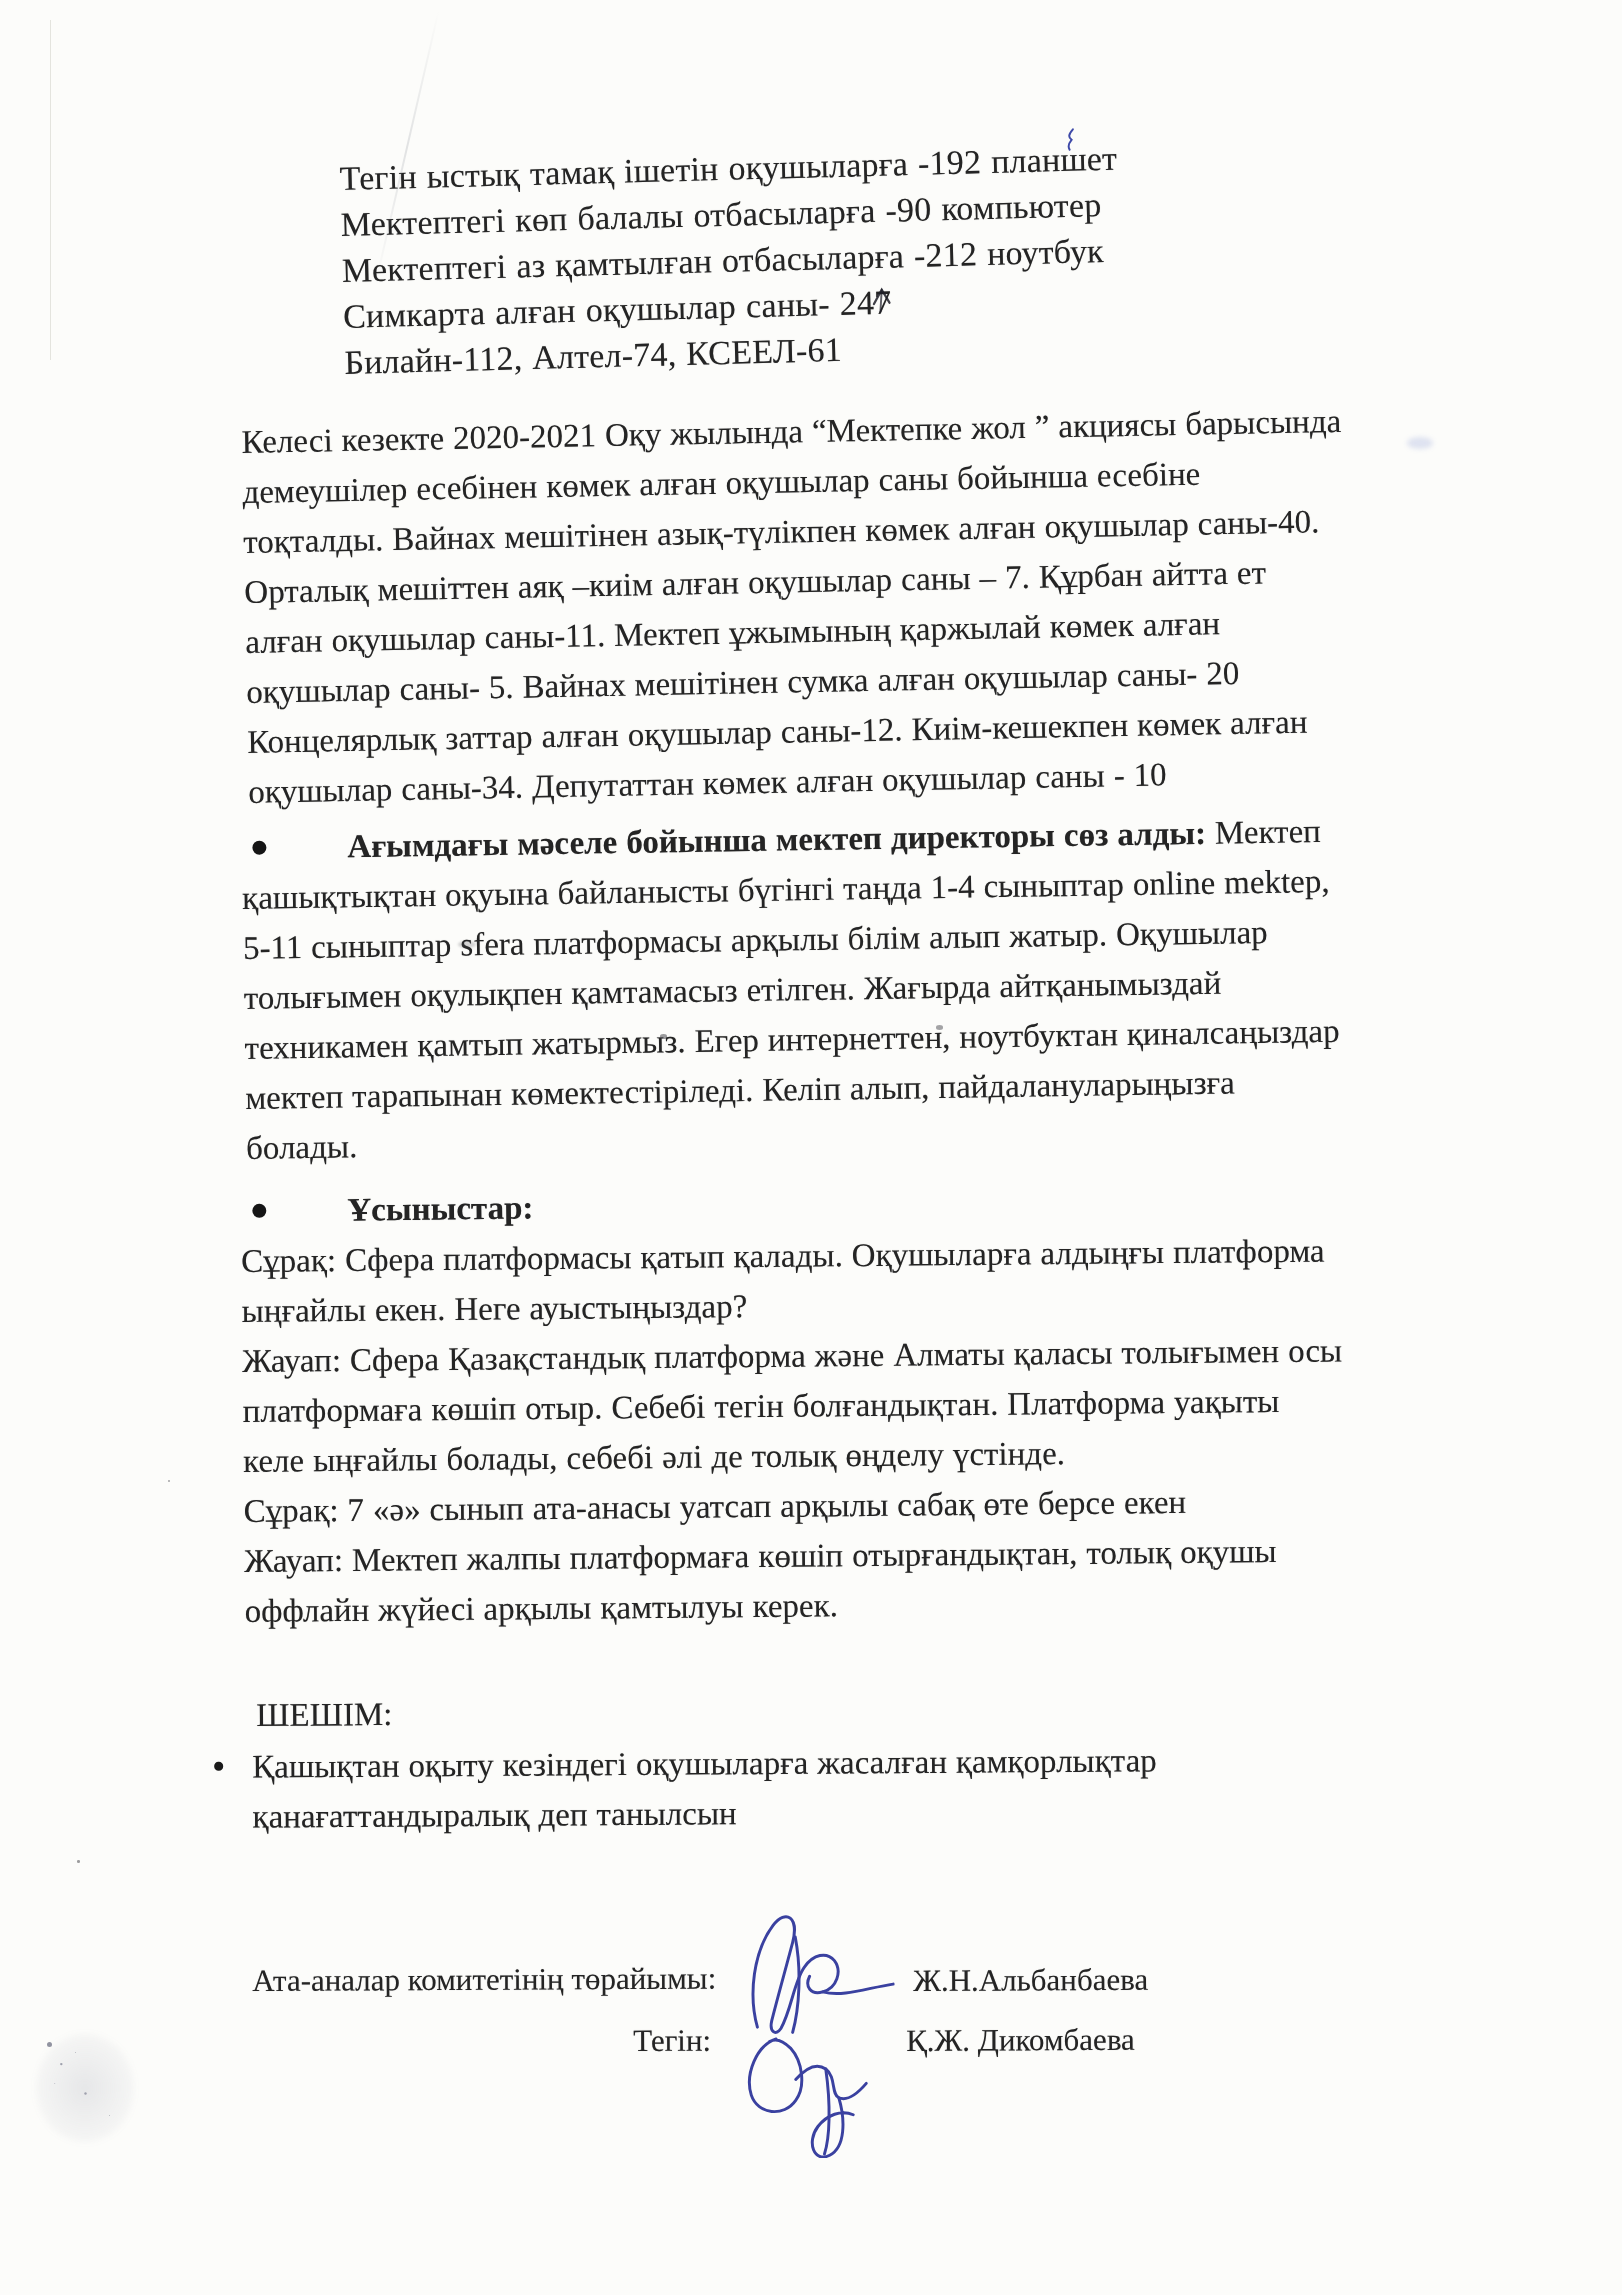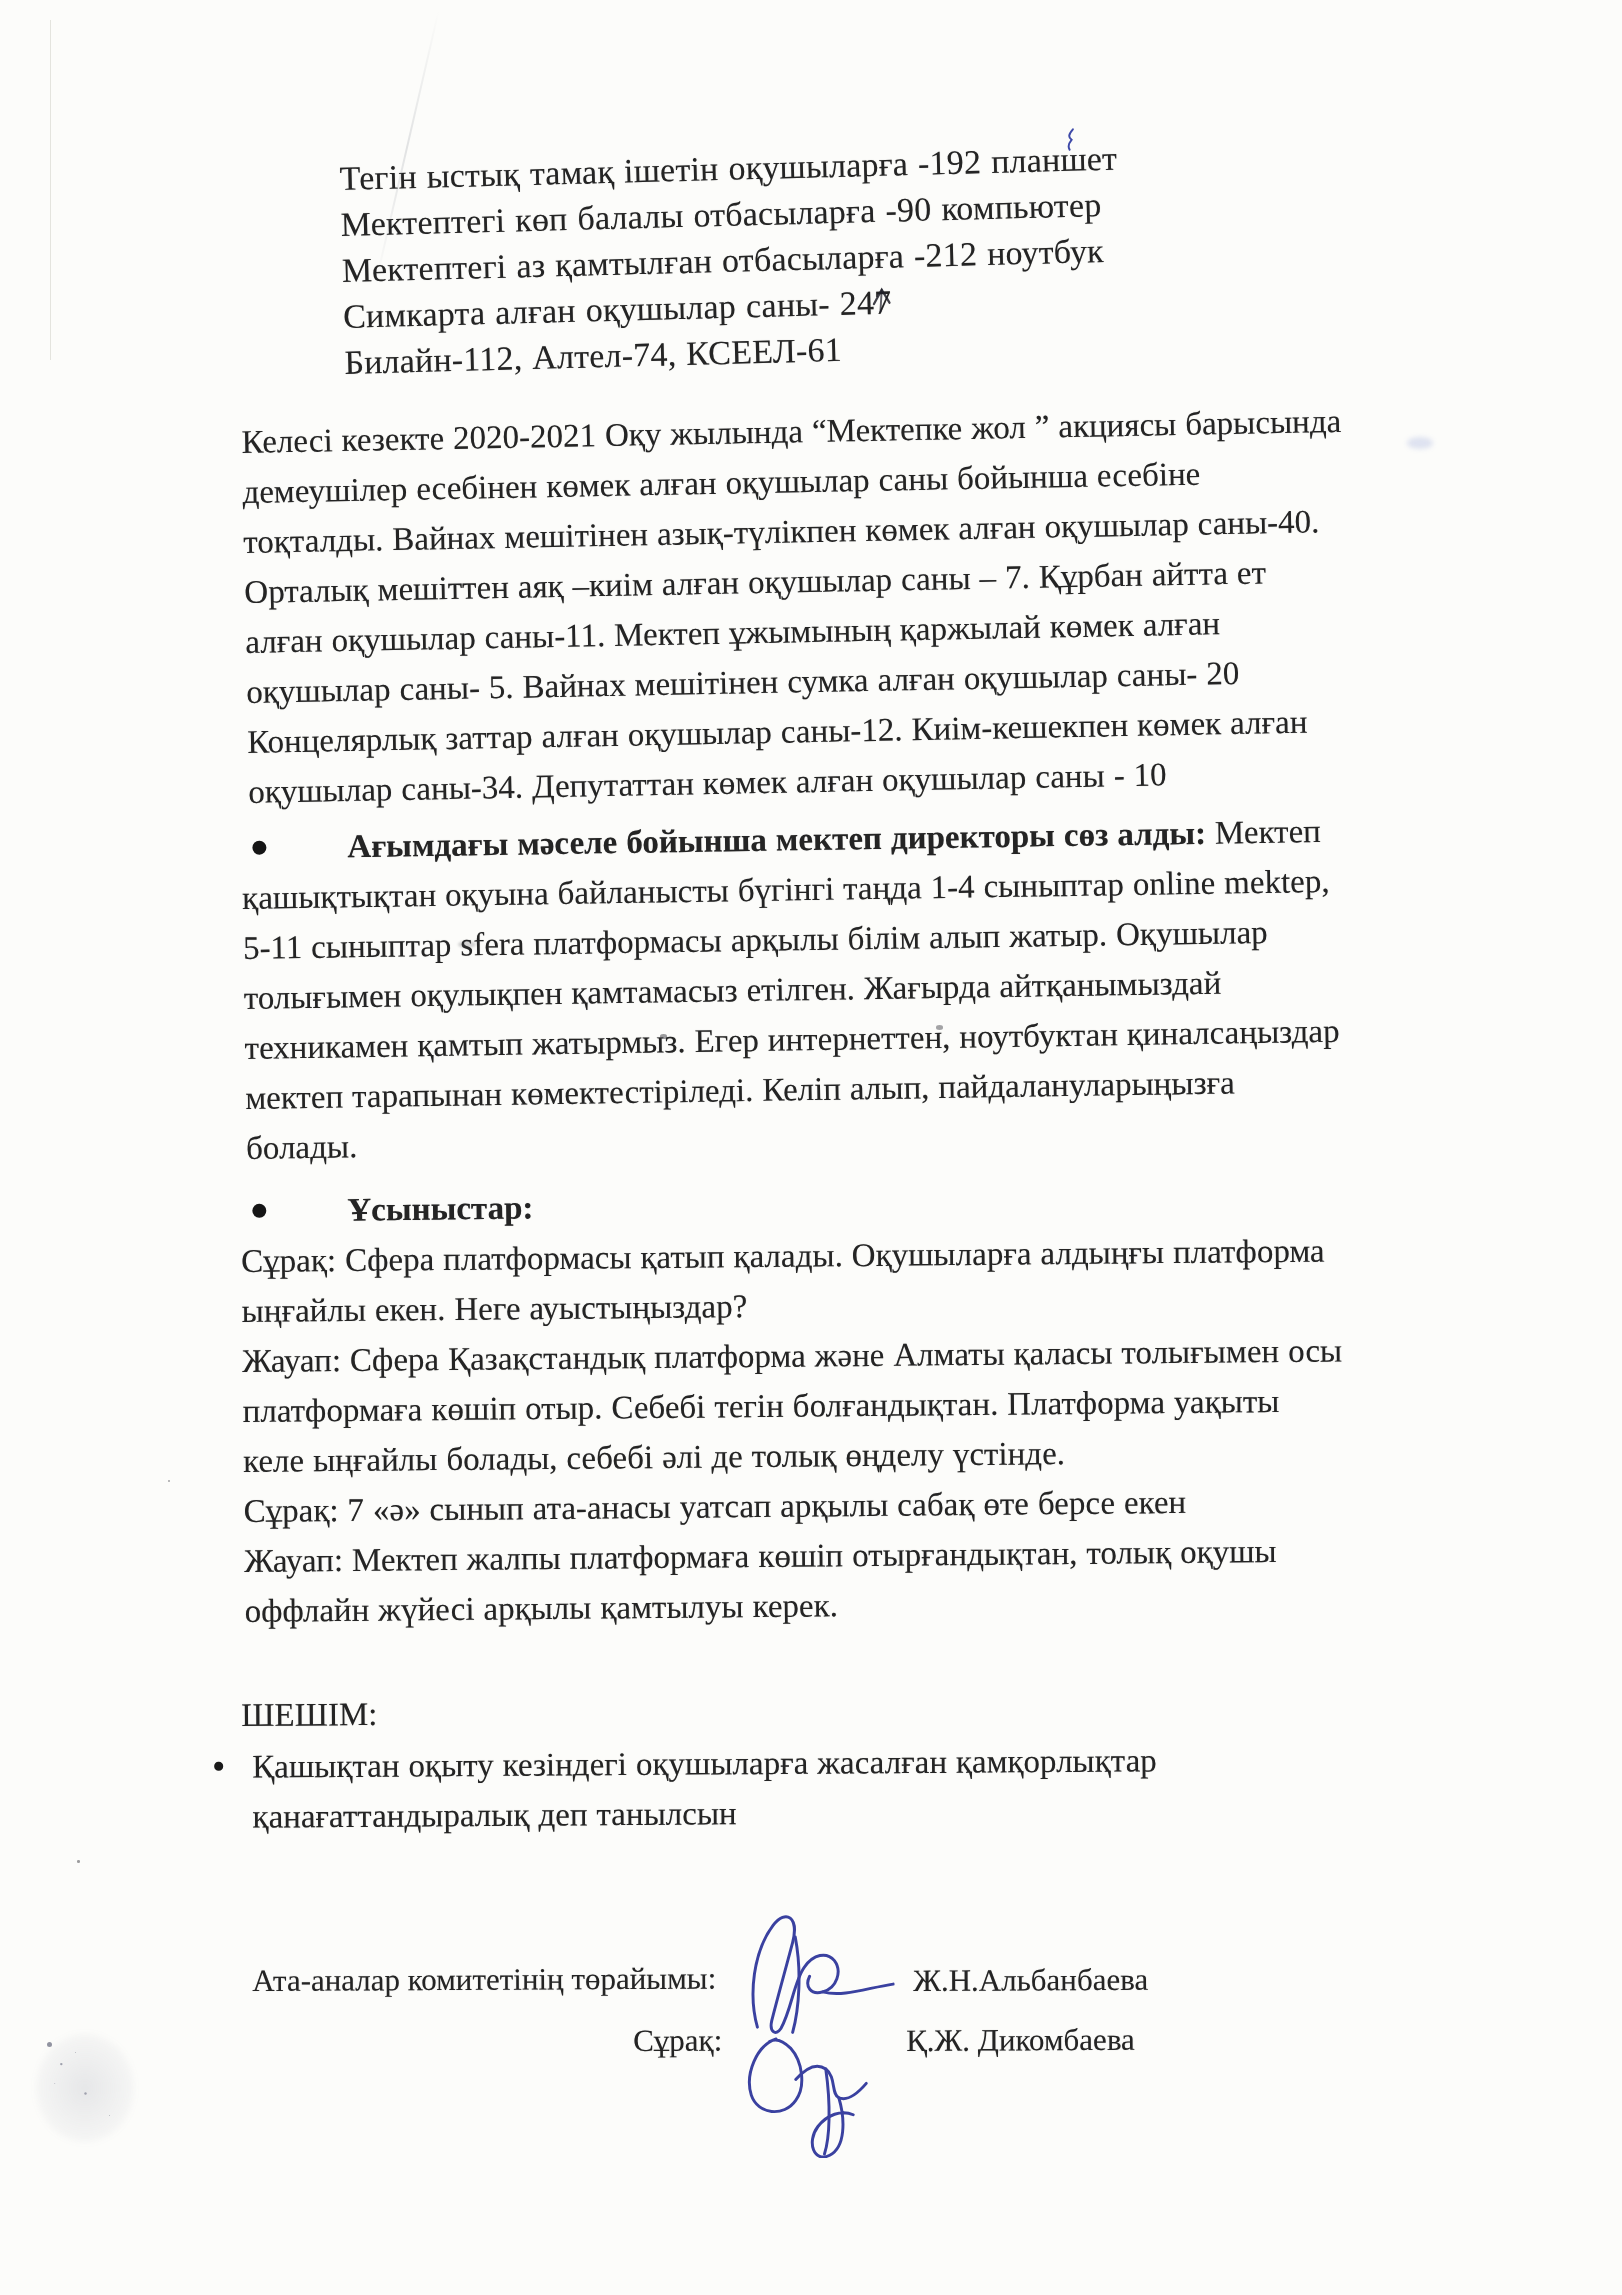--- a/index.html
+++ b/index.html
@@ -105,21 +105,21 @@
     <span class="line txt">Сұрақ:  Сфера платформасы қатып қалады. Оқушыларға алдыңғы платформа</span>
     <span class="line txt">ыңғайлы екен. Неге ауыстыңыздар?</span>
     <span class="line txt">Жауап: Сфера Қазақстандық платформа және Алматы қаласы толығымен осы</span>
     <span class="line txt">платформаға көшіп отыр. Себебі тегін болғандықтан. Платформа уақыты</span>
     <span class="line txt">келе ыңғайлы болады, себебі әлі де толық өңделу үстінде.</span>
     <span class="line txt">Сұрақ:  7  «ә» сынып ата-анасы уатсап арқылы сабақ өте берсе екен</span>
     <span class="line txt">Жауап:  Мектеп жалпы платформаға көшіп отырғандықтан, толық оқушы</span>
     <span class="line txt">оффлайн жүйесі арқылы қамтылуы керек.</span>
   </div>
 
-  <div class="block bodytxt" style="left:241px;top:1690px;transform:rotate(-0.4deg);text-align:center;">
+  <div class="block bodytxt" style="left:256px;top:1690px;transform:rotate(-0.4deg);text-align:center;">
     <span class="line txt">ШЕШІМ:</span>
   </div>
 
   <div class="block bodytxt" style="left:196px;top:1742px;transform:rotate(-0.4deg);">
     <span class="line dec-indent">
       <span class="dot-small"></span>
       <span class="txt">Қашықтан оқыту кезіндегі оқушыларға жасалған қамқорлықтар</span>
     </span>
     <span class="line dec-indent txt">қанағаттандыралық деп танылсын</span>
   </div>
@@ -130,21 +130,21 @@
   <div class="block sigtxt" style="left:913px;top:1964px;transform:rotate(-0.3deg);">
     <span class="txt">Ж.Н.Альбанбаева</span>
   </div>
   <svg class="sig-svg" style="left:739px;top:1911px;" width="183" height="124" viewBox="0 0 280 190">
     <path d="M28,178 C14,128 22,62 52,22 C72,-4 92,10 82,48 C72,86 58,136 50,168 C46,185 56,192 64,180 C80,152 84,108 100,86 C114,66 134,62 146,76 C158,92 150,118 128,124 C110,129 100,116 108,100"></path>
     <path d="M128,124 C160,132 196,118 236,112"></path>
     <path d="M86,40 C96,92 92,150 82,186"></path>
   </svg>
 
   <div class="block sigtxt" style="left:633px;top:2024px;transform:rotate(-0.3deg);">
-    <span class="txt">Сұрақ:</span>
+    <span class="txt">Тегін:</span>
   </div>
   <div class="block sigtxt" style="left:906px;top:2024px;transform:rotate(-0.3deg);">
     <span class="txt">Қ.Ж. Дикомбаева</span>
   </div>
   <svg class="sig-svg" style="left:733px;top:2014px;" width="196" height="144" viewBox="0 0 300 220">
     <path d="M66,38 C36,48 18,92 28,124 C38,154 78,158 96,132 C112,110 106,72 88,52 C76,40 66,36 56,42"></path>
     <path d="M96,100 C112,82 128,74 142,84 C158,96 150,122 162,128 C176,134 192,120 204,106"></path>
     <path d="M162,128 C172,162 172,204 148,216 C124,228 112,196 130,172 C144,154 166,146 184,154"></path>
     <path d="M142,84 C150,140 148,190 140,214"></path>
   </svg>

